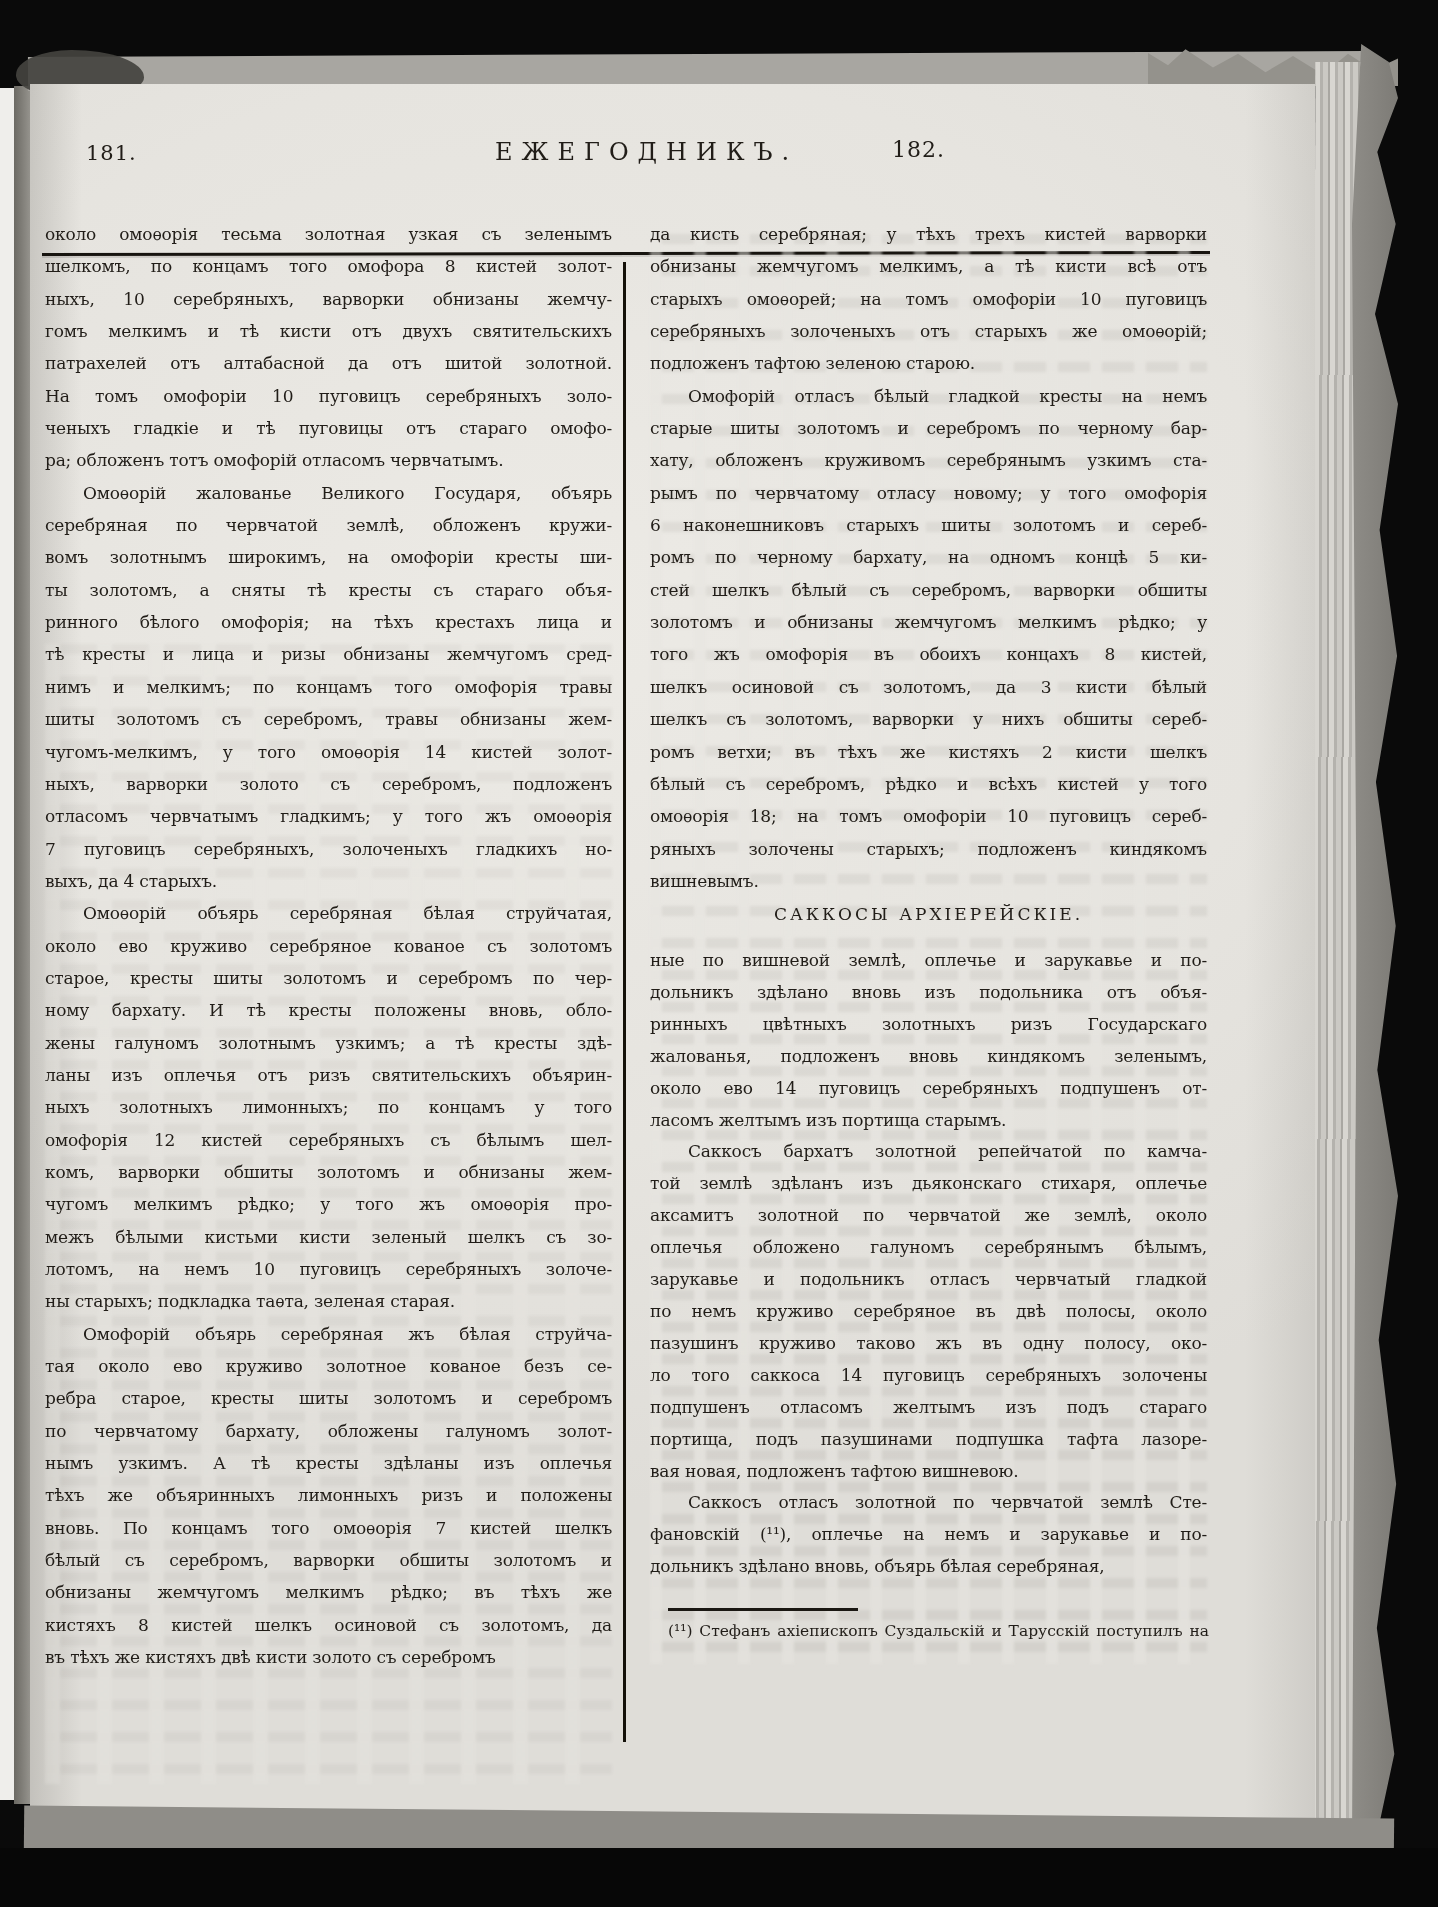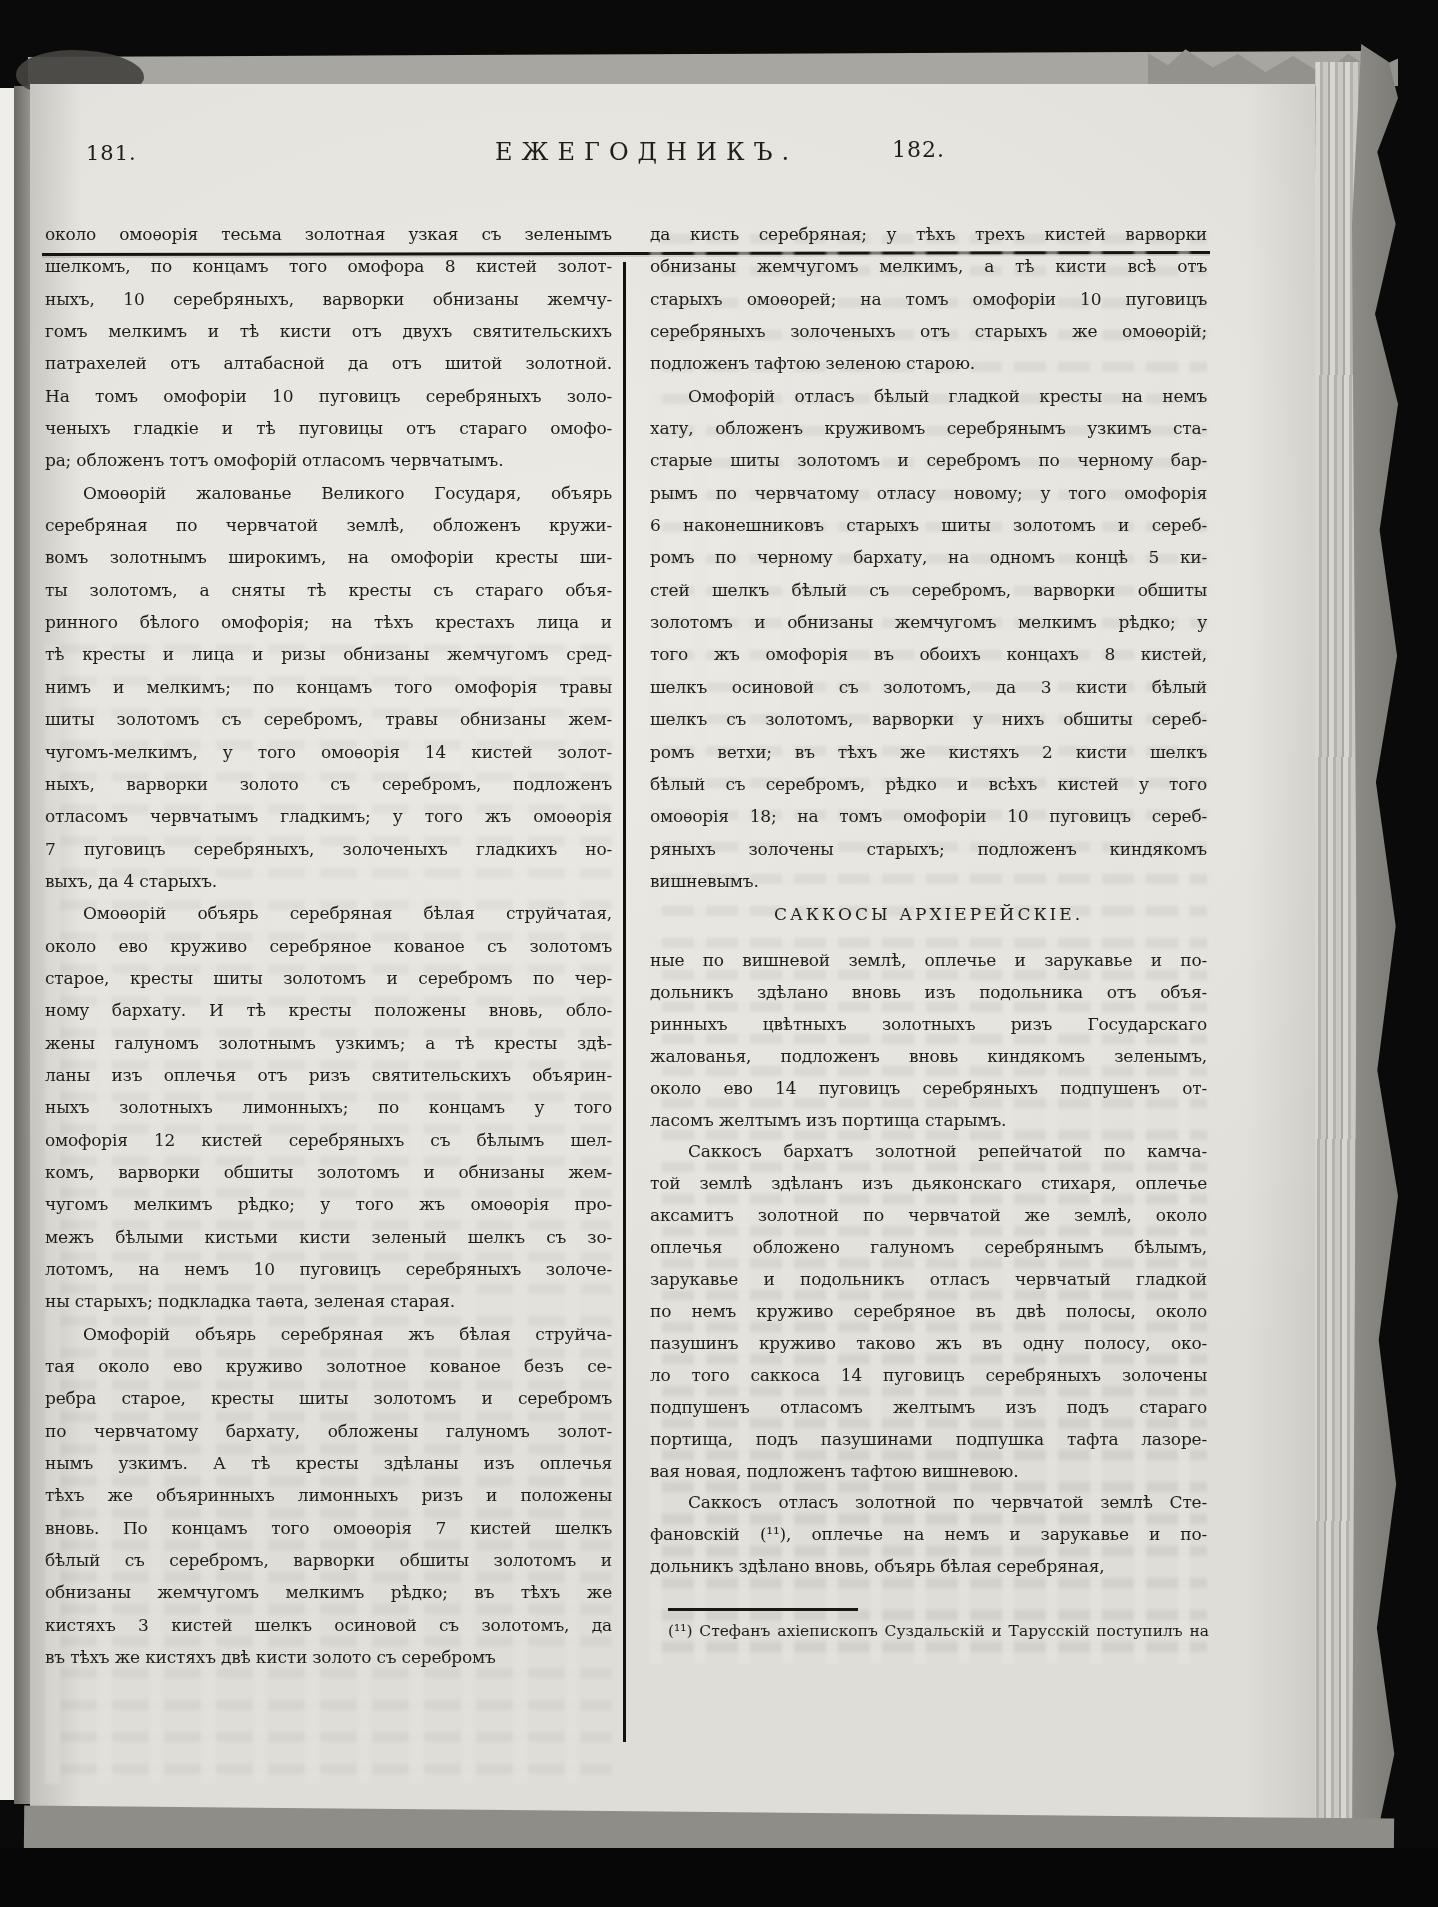--- a/index.html
+++ b/index.html
@@ -132,33 +132,33 @@
         <div class="tline pend">ны старыхъ; подкладка таѳта, зеленая старая.</div>
         <div class="tline pstart">Омофорій объярь серебряная жъ бѣлая струйча-</div>
         <div class="tline">тая около ево круживо золотное кованое безъ се-</div>
         <div class="tline">ребра старое, кресты шиты золотомъ и серебромъ</div>
         <div class="tline">по червчатому бархату, обложены галуномъ золот-</div>
         <div class="tline">нымъ узкимъ. А тѣ кресты здѣланы изъ оплечья</div>
         <div class="tline">тѣхъ же объяринныхъ лимонныхъ ризъ и положены</div>
         <div class="tline">вновь. По концамъ того омоѳорія 7 кистей шелкъ</div>
         <div class="tline">бѣлый съ серебромъ, варворки обшиты золотомъ и</div>
         <div class="tline">обнизаны жемчугомъ мелкимъ рѣдко; въ тѣхъ же</div>
-        <div class="tline">кистяхъ 3 кистей шелкъ осиновой съ золотомъ, да</div>
+        <div class="tline">кистяхъ 8 кистей шелкъ осиновой съ золотомъ, да</div>
         <div class="tline pend">въ тѣхъ же кистяхъ двѣ кисти золото съ серебромъ</div>
       </div>
 
     <div class="col right-col-1">
         <div class="tline">да кисть серебряная; у тѣхъ трехъ кистей варворки</div>
         <div class="tline">обнизаны жемчугомъ мелкимъ, а тѣ кисти всѣ отъ</div>
         <div class="tline">старыхъ омоѳорей; на томъ омофоріи 10 пуговицъ</div>
         <div class="tline">серебряныхъ золоченыхъ отъ старыхъ же омоѳорій;</div>
         <div class="tline pend">подложенъ тафтою зеленою старою.</div>
         <div class="tline pstart">Омофорій отласъ бѣлый гладкой кресты на немъ</div>
+        <div class="tline">старые шиты золотомъ и серебромъ по черному бар-</div>
         <div class="tline">хату, обложенъ круживомъ серебрянымъ узкимъ ста-</div>
-        <div class="tline">старые шиты золотомъ и серебромъ по черному бар-</div>
         <div class="tline">рымъ по червчатому отласу новому; у того омофорія</div>
         <div class="tline">6 наконешниковъ старыхъ шиты золотомъ и сереб-</div>
         <div class="tline">ромъ по черному бархату, на одномъ концѣ 5 ки-</div>
         <div class="tline">стей шелкъ бѣлый съ серебромъ, варворки обшиты</div>
         <div class="tline">золотомъ и обнизаны жемчугомъ мелкимъ рѣдко; у</div>
         <div class="tline">того жъ омофорія въ обоихъ концахъ 8 кистей,</div>
         <div class="tline">шелкъ осиновой съ золотомъ, да 3 кисти бѣлый</div>
         <div class="tline">шелкъ съ золотомъ, варворки у нихъ обшиты сереб-</div>
         <div class="tline">ромъ ветхи; въ тѣхъ же кистяхъ 2 кисти шелкъ</div>
         <div class="tline">бѣлый съ серебромъ, рѣдко и всѣхъ кистей у того</div>

